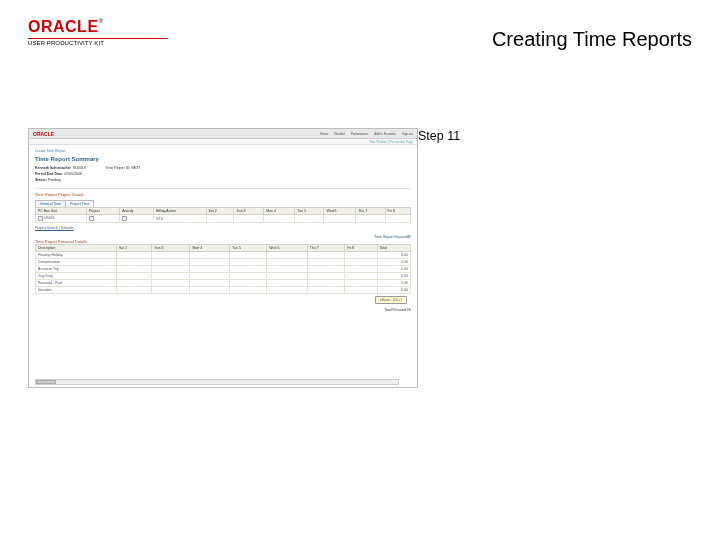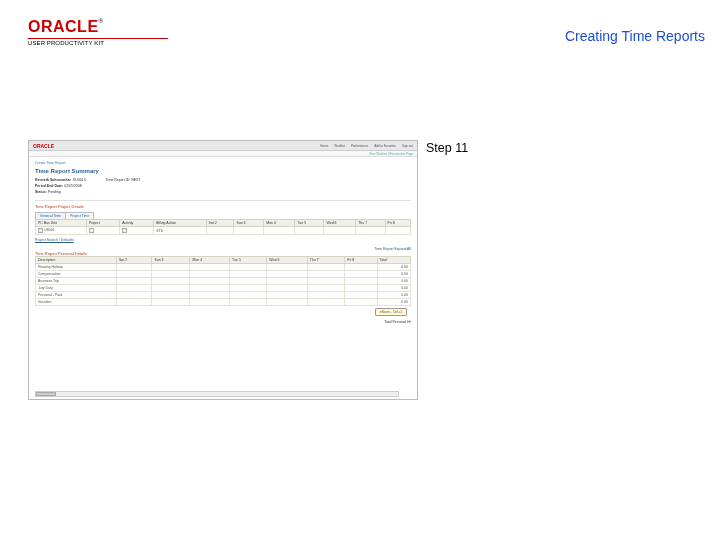--- a/index.html
+++ b/index.html
@@ -5,24 +5,24 @@
   * { box-sizing: border-box; margin: 0; padding: 0; }
   body { width: 720px; height: 540px; background: #fff; font-family: Arial, Helvetica, sans-serif; position: relative; }
 
   
   .logo-block { position: absolute; top: 18px; left: 28px; width: 140px; }
   .oracle-logo { font-family: Arial, sans-serif; font-weight: bold; color: #c00; font-size: 16px; letter-spacing: 0.5px; display: inline-block; }
   .tm { font-size: 6px; vertical-align: top; color: #000; }
   .upk-line { margin-top: 2px; border-top: 1.5px solid #c00; font-size: 6px; letter-spacing: 0.1px; color: #000; padding-top: 1px; }
 
   
-  .doc-title { position: absolute; top: 28px; right: 15px; font-size: 14px; color: #1d4ed8; }
-
-  
-  .content { position: absolute; top: 140px; left: 28px; right: 28px; display: flex; gap: 8px; }
+  .doc-title { position: absolute; top: 28px; right: 28px; font-size: 20px; color: #000000; }
+
+  
+  .content { position: absolute; top: 128px; left: 28px; right: 28px; display: flex; gap: 0; }
 
   
   .shot { width: 390px; height: 260px; border: 1px solid #bbb; background: #f3f4f5; position: relative; overflow: hidden; font-size: 3px; color: #555; }
   .shot .bar-top { height: 10px; background: #e7e8ea; border-bottom: 1px solid #ccc; display:flex; align-items:center; padding:0 4px; gap:8px;}
   .shot .bar-top .mini-logo { color:#c00; font-weight:bold; font-size:5px; }
   .shot .bar-top .nav { color:#555; font-size:3px; margin-left:auto; display:flex; gap:6px;}
   .shot .bar-sub { height: 6px; background:#f7f7f7; border-bottom:1px solid #ddd; display:flex; justify-content:flex-end; padding:0 4px; align-items:center; color:#6aa; font-size:3px;}
   .shot .body { padding: 4px 6px; background:#fff; height: calc(100% - 16px); }
   .shot .crumb { color:#37a; font-size:3.5px; }
   .shot .h1 { color:#33628c; font-size:6px; font-weight:bold; margin:3px 0 4px; }

